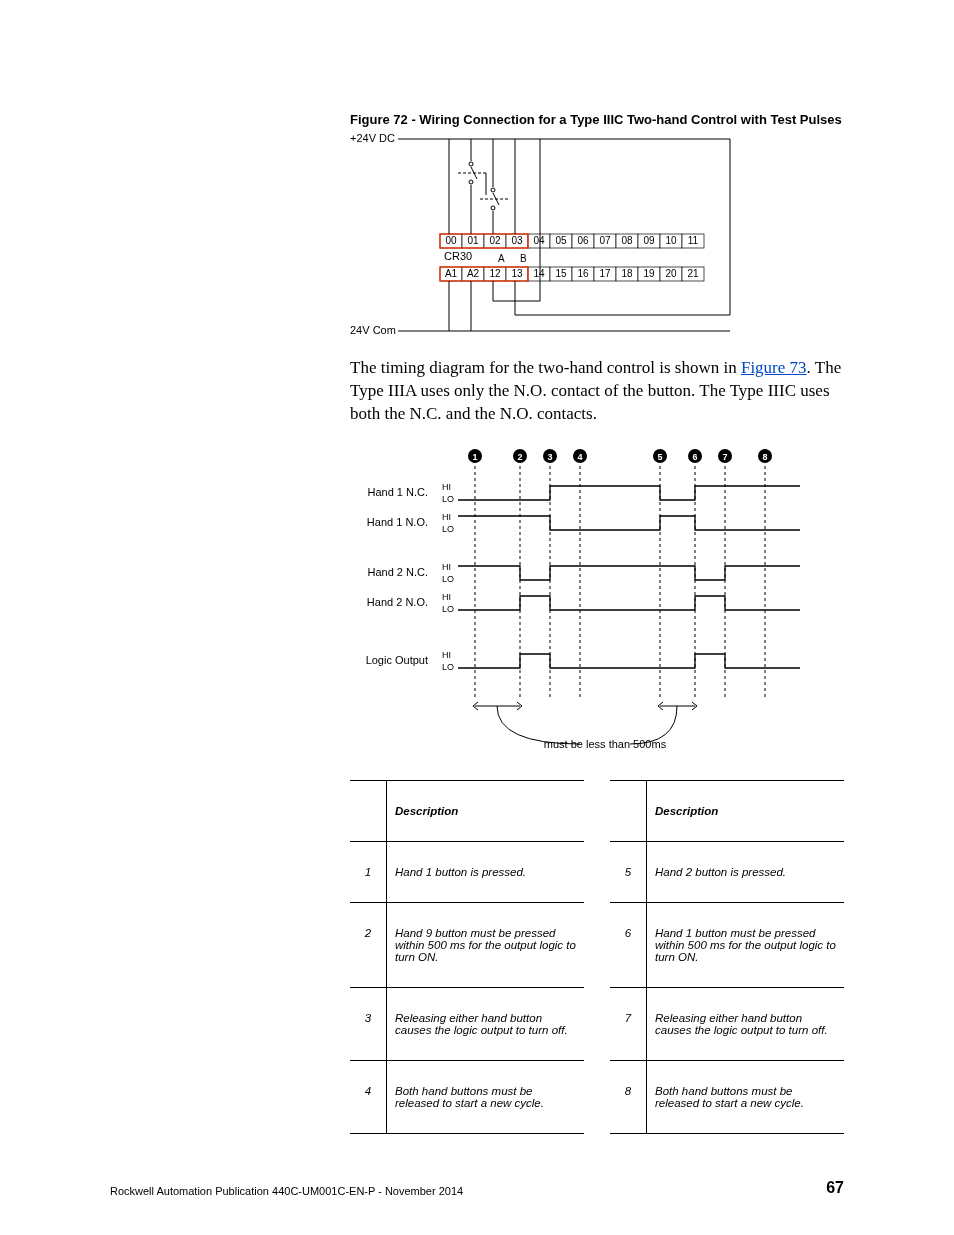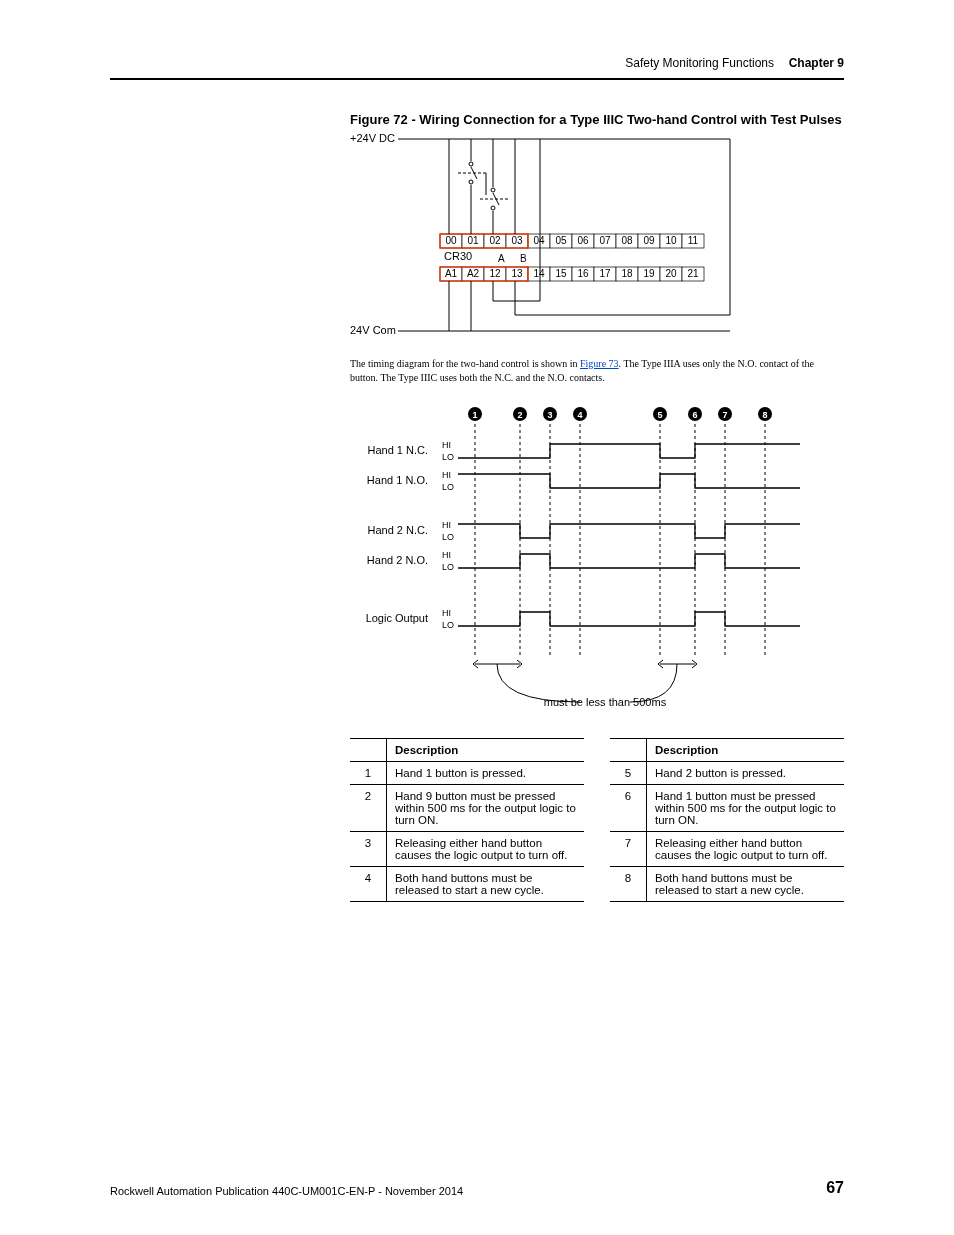--- a/index.html
+++ b/index.html
@@ -34,42 +34,43 @@
     right: 110px;
   }
   .fig-caption {
     font-size: 13px;
     font-weight: bold;
     margin: 0 0 2px 0;
   }
   .wiring-wrap { font-size: 11.5px; }
   .para {
     font-family: Georgia, 'Times New Roman', serif;
-    font-size: 10px;
+    font-size: 17px;
     line-height: 1.35;
     margin: 16px 0 18px 0;
   }
   .para a { color: #0047c2; text-decoration: underline; }
   .timing-wrap { font-size: 11px; }
   .tables-row {
     display: flex;
     gap: 26px;
     margin-top: 14px;
   }
   .dtable {
     border-collapse: collapse;
     font-size: 11.5px;
     width: 240px;
   }
   .dtable th, .dtable td {
     border-top: 1px solid #000;
     border-bottom: 1px solid #000;
-    padding: 5px 8px;
+    padding: 24px 8px;
     text-align: left;
     vertical-align: top;
+    font-style: italic;
   }
   .dtable th.num, .dtable td.num {
     width: 20px;
     text-align: center;
     border-right: 1px solid #000;
   }
   .dtable thead th { font-weight: bold; }
   .footer {
     position: absolute;
     bottom: 38px;
@@ -84,24 +85,20 @@
     bottom: 0;
     font-weight: bold;
     font-size: 16px;
   }
 </style>
 </head>
 <body>
 
 <div class="page">
 
-  <div class="topbar">
-    <span class="section-name">Safety Monitoring Functions</span>
-    <span class="chapter">Chapter 9</span>
-  </div>
 
   <div class="content">
 
     <p class="fig-caption">Figure 72 - Wiring Connection for a Type IIIC Two-hand Control with Test Pulses</p>
 
     <div class="wiring-wrap">
       <svg width="494" height="210" viewBox="0 0 494 210">
 
         <text x="0" y="13" font-size="11">+24V DC</text>
         <line x1="48" y1="10" x2="380" y2="10" stroke="#000"></line>

